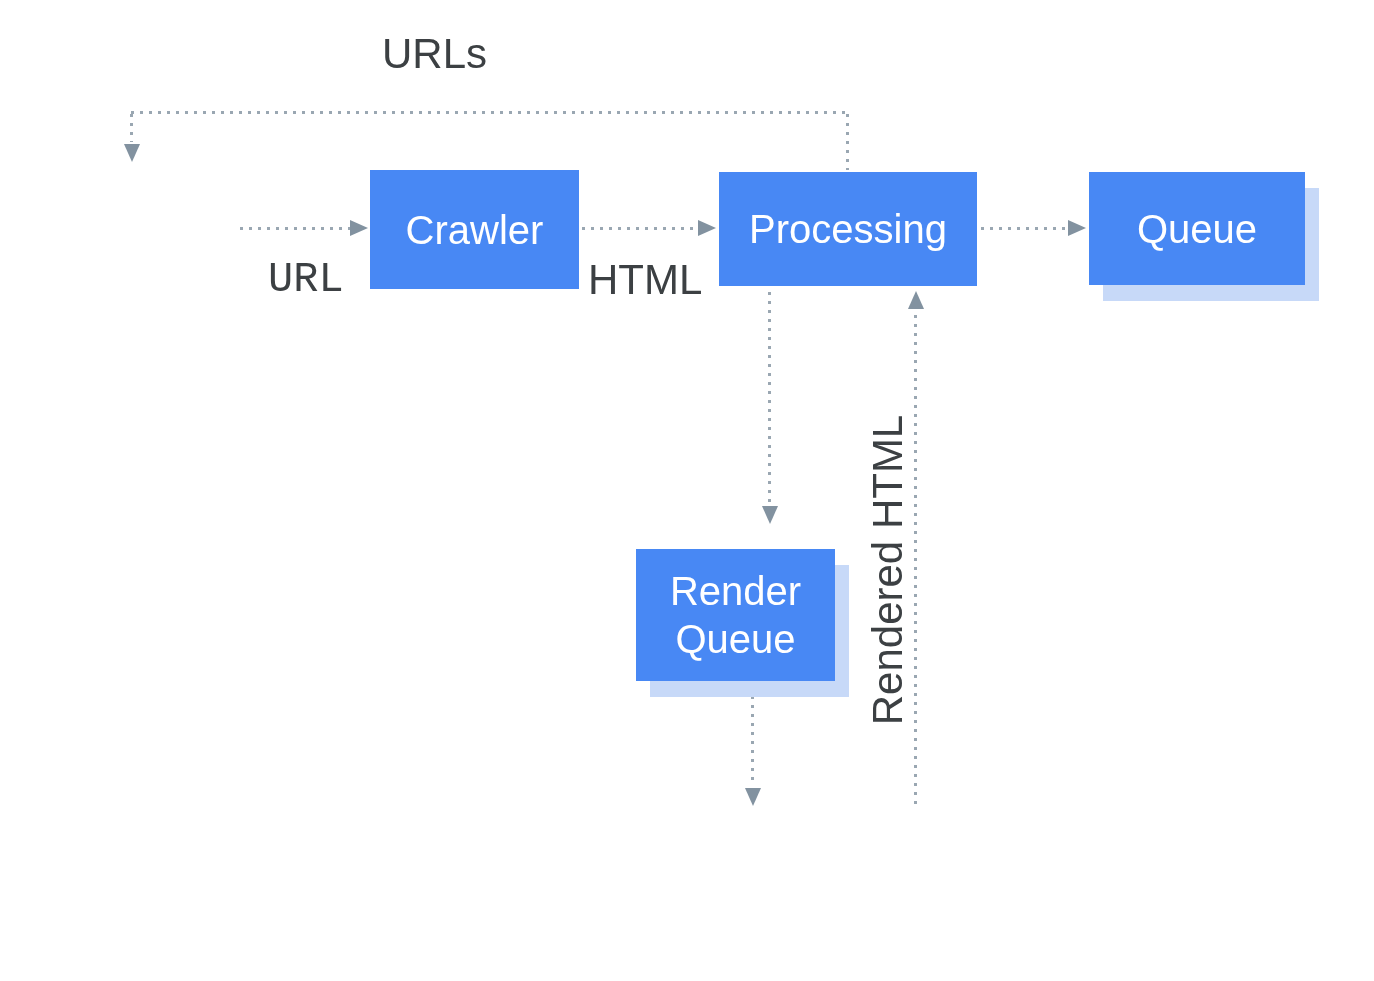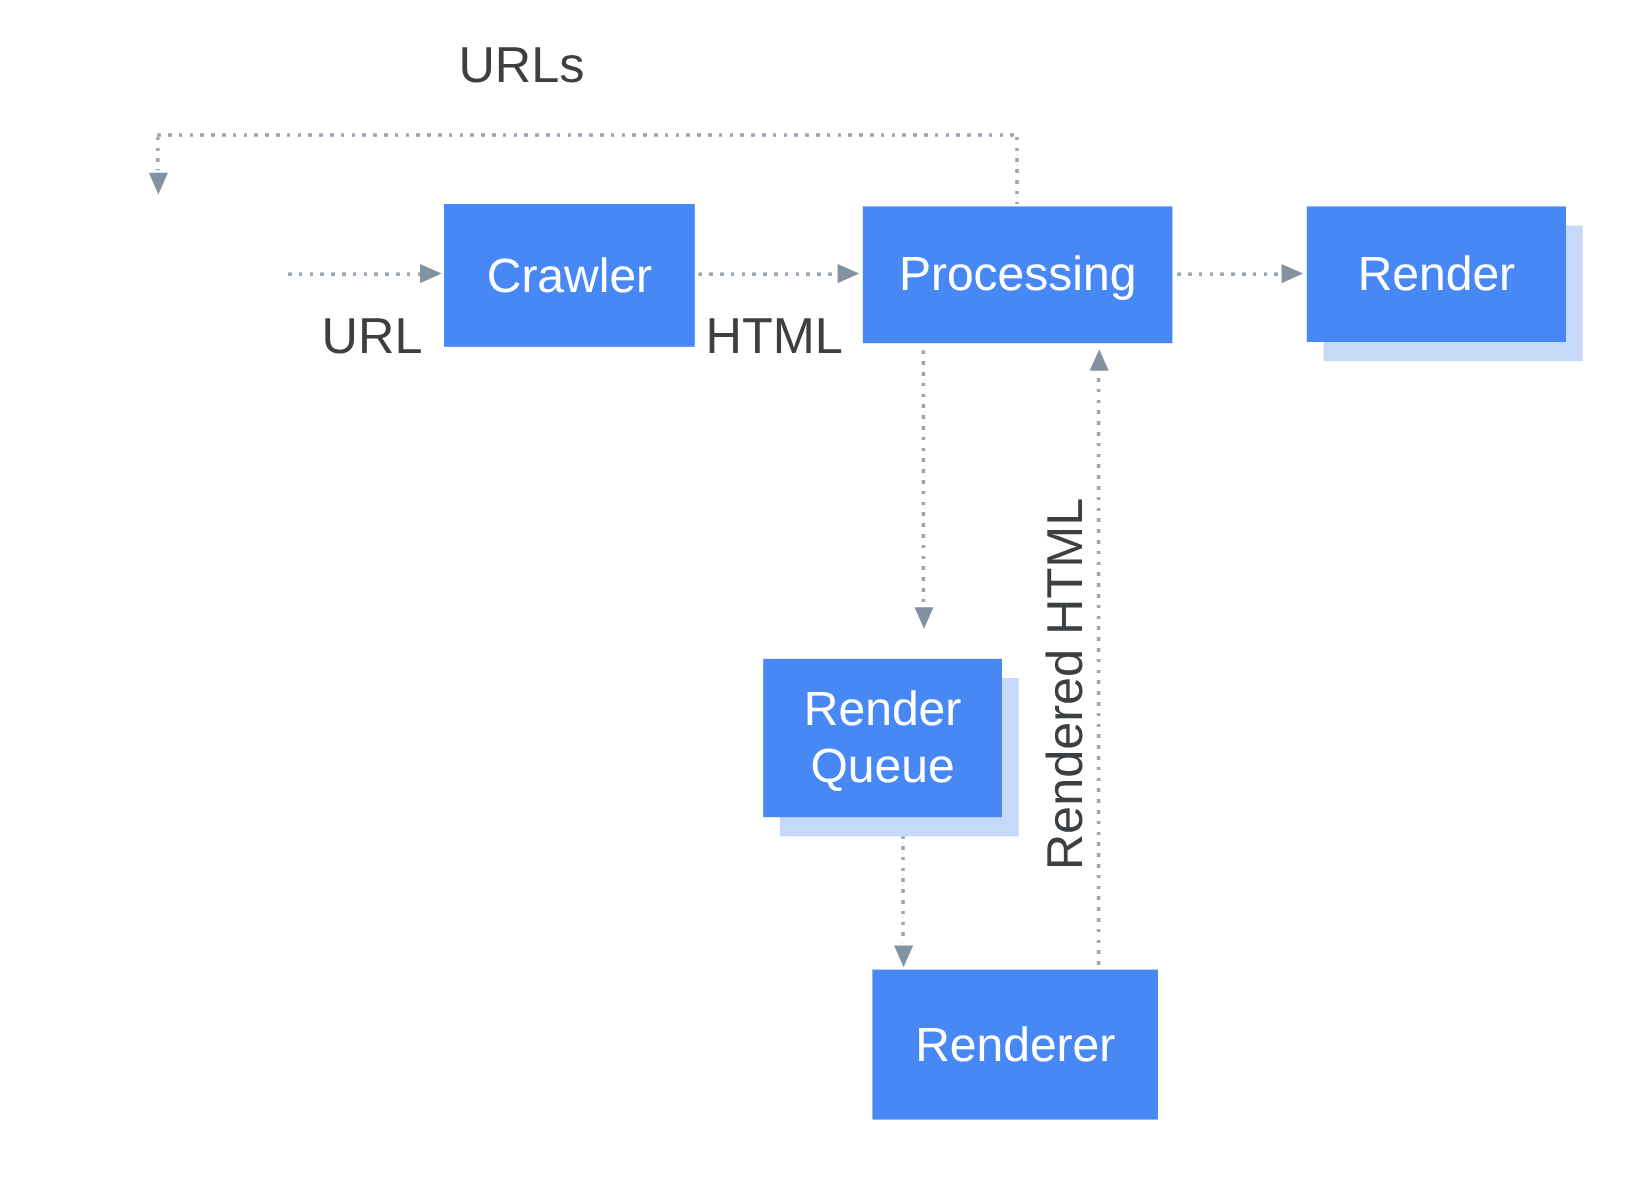--- a/index.html
+++ b/index.html
@@ -49,21 +49,21 @@
   #n-renderer     { left: 727px;  top: 808px; width: 238px; height: 125px; }
 
   
   .edge-label {
     position: absolute;
     color: var(--label-text);
     font-size: 42px;
     white-space: nowrap;
   }
   #lbl-urls { left: 382px; top: 30px; }
-  #lbl-url  { left: 268px; top: 256px; }
+  #lbl-url  { left: 268px; top: 256px; font-family: Liberation Mono, monospace; }
   #lbl-html { left: 588px; top: 256px; }
   #lbl-rendered-html {
     left: 888px; top: 570px;
     transform: translate(-50%, -50%) rotate(-90deg);
   }
 
   
   .dot-h {
     position: absolute;
     height: 3px;
@@ -139,17 +139,16 @@
   <div class="dot-v" id="e-rendered"></div>
   <div class="ah ah-up" id="ah-proc-bottom"></div>
 
   <div class="edge-label" id="lbl-urls">URLs</div>
   <div class="edge-label" id="lbl-url">URL</div>
   <div class="edge-label" id="lbl-html">HTML</div>
   <div class="edge-label" id="lbl-rendered-html">Rendered HTML</div>
 
   <div class="node" id="n-crawler">Crawler</div>
   <div class="node" id="n-processing">Processing</div>
-  <div class="node stacked" id="n-index">Render</div>
+  <div class="node stacked" id="n-index">Queue</div>
   <div class="node stacked" id="n-render-queue">Render Queue</div>
-  <div class="node" id="n-renderer">Renderer</div>
 
 </div>
 
 </body></html>

